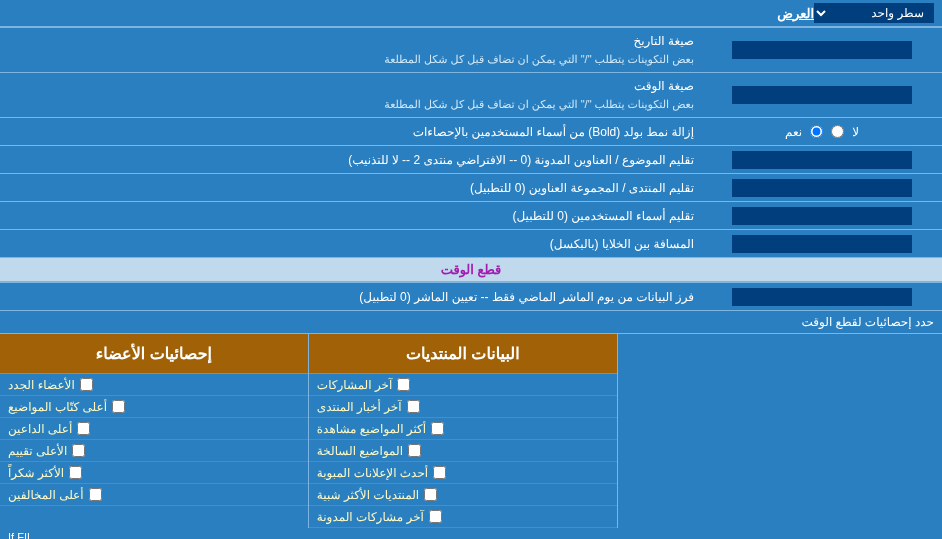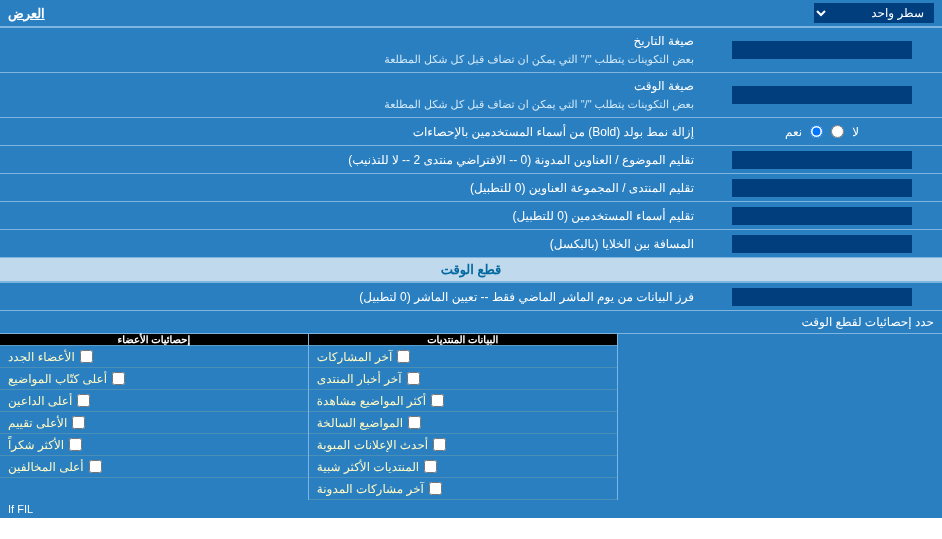--- a/index.html
+++ b/index.html
@@ -52,21 +52,21 @@
       justify-content: space-between;
       padding: 3px 8px;
       border-bottom: 2px solid #7eb4e0;
     }
 
     .header-label {
       color: #fff;
       font-size: 13px;
       font-weight: bold;
       flex: 1;
-      text-align: left;
+      text-align: right;
       text-decoration: underline;
     }
 
     .header-select {
       background: #003e7e;
       color: #fff;
       border: none;
       padding: 2px 6px;
       font-size: 12px;
       min-width: 120px;
@@ -84,21 +84,21 @@
     }
 
     .radio-label {
       color: #fff;
       font-size: 12px;
     }
 
     
     .section-header {
       background: #c0d9ec;
-      color: #0369a1;
+      color: #a21caf;
       font-weight: bold;
       font-size: 13px;
       text-align: center;
       padding: 4px 8px;
       border-bottom: 2px solid #7eb4e0;
     }
 
     
     .desc-cell {
       flex: 1;
@@ -156,26 +156,26 @@
       flex: 1;
       background: #2a7fc1;
       border-left: 1px solid #7eb4e0;
     }
 
     .chk-col:last-child {
       border-left: none;
     }
 
     .chk-col-header {
-      background: #000000;
+      background: #a16207;
       color: #fff;
       font-weight: bold;
       text-align: center;
-      padding: 0 6px;
-      font-size: 10px;
+      padding: 10px 6px;
+      font-size: 16px;
       border-bottom: 1px solid #5a9cc5;
     }
 
     .chk-item {
       display: flex;
       align-items: center;
       justify-content: flex-end;
       padding: 2px 8px;
       background: #2a7fc1;
       border-bottom: 1px solid #4a8fb5;

